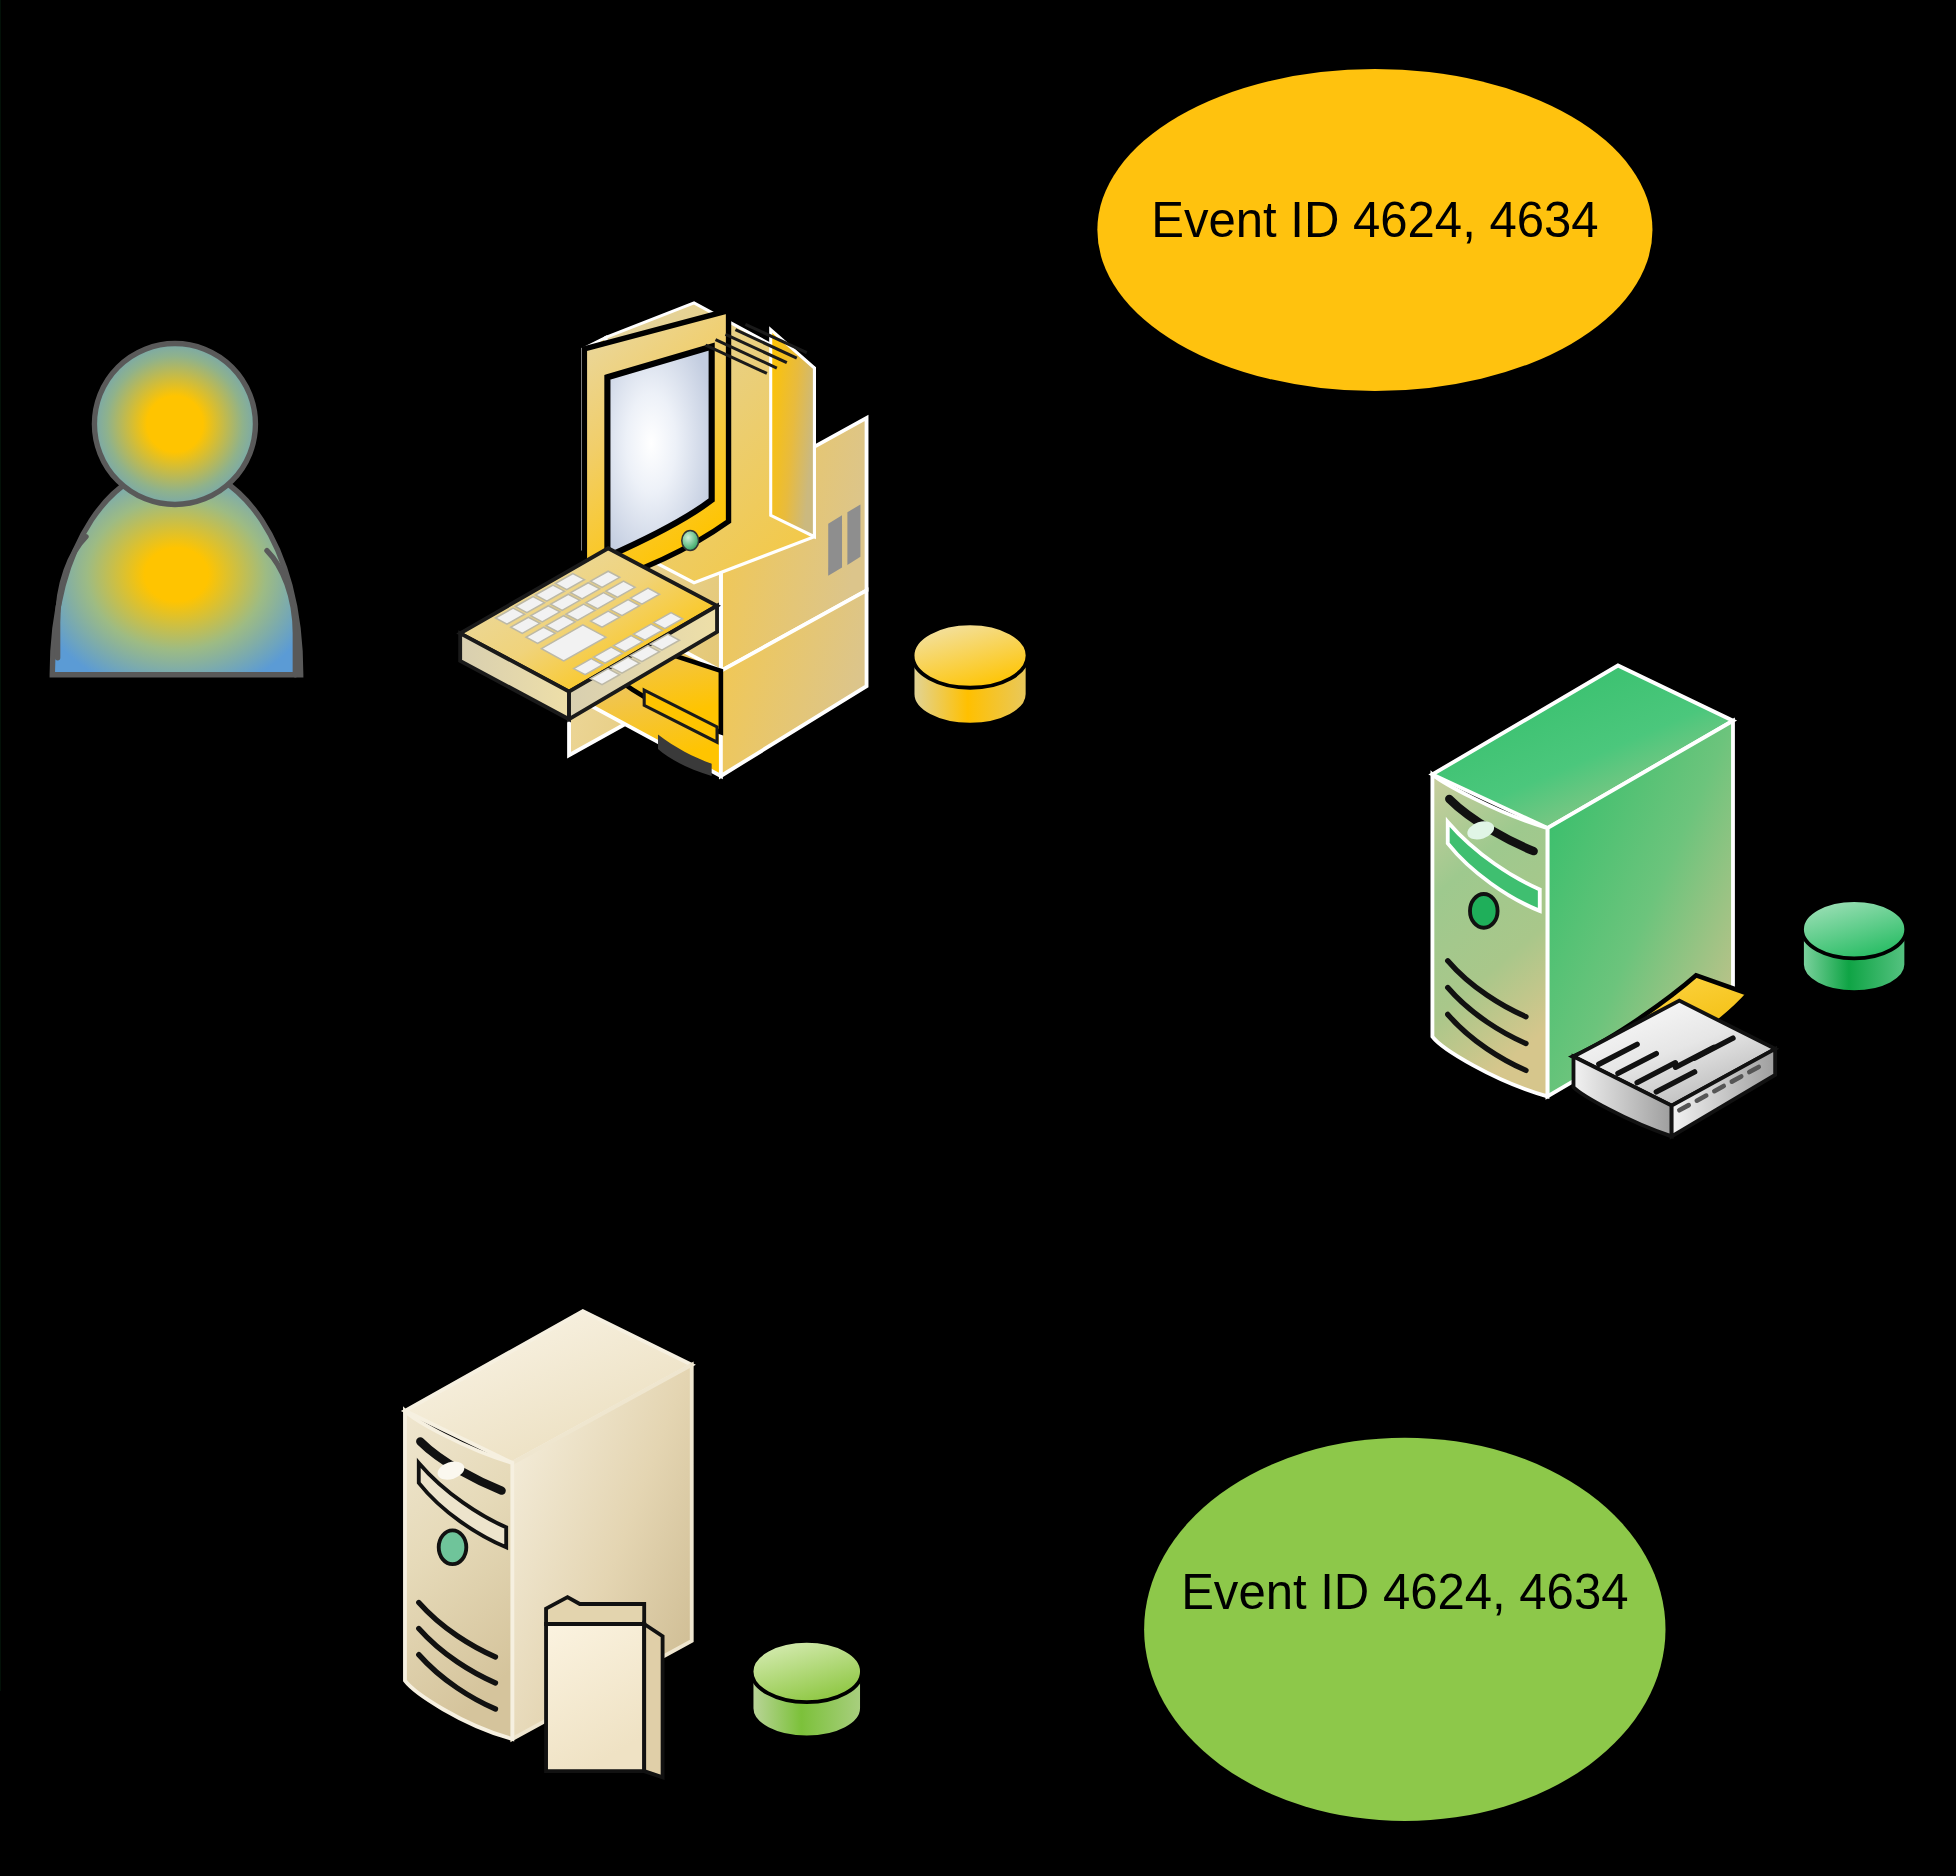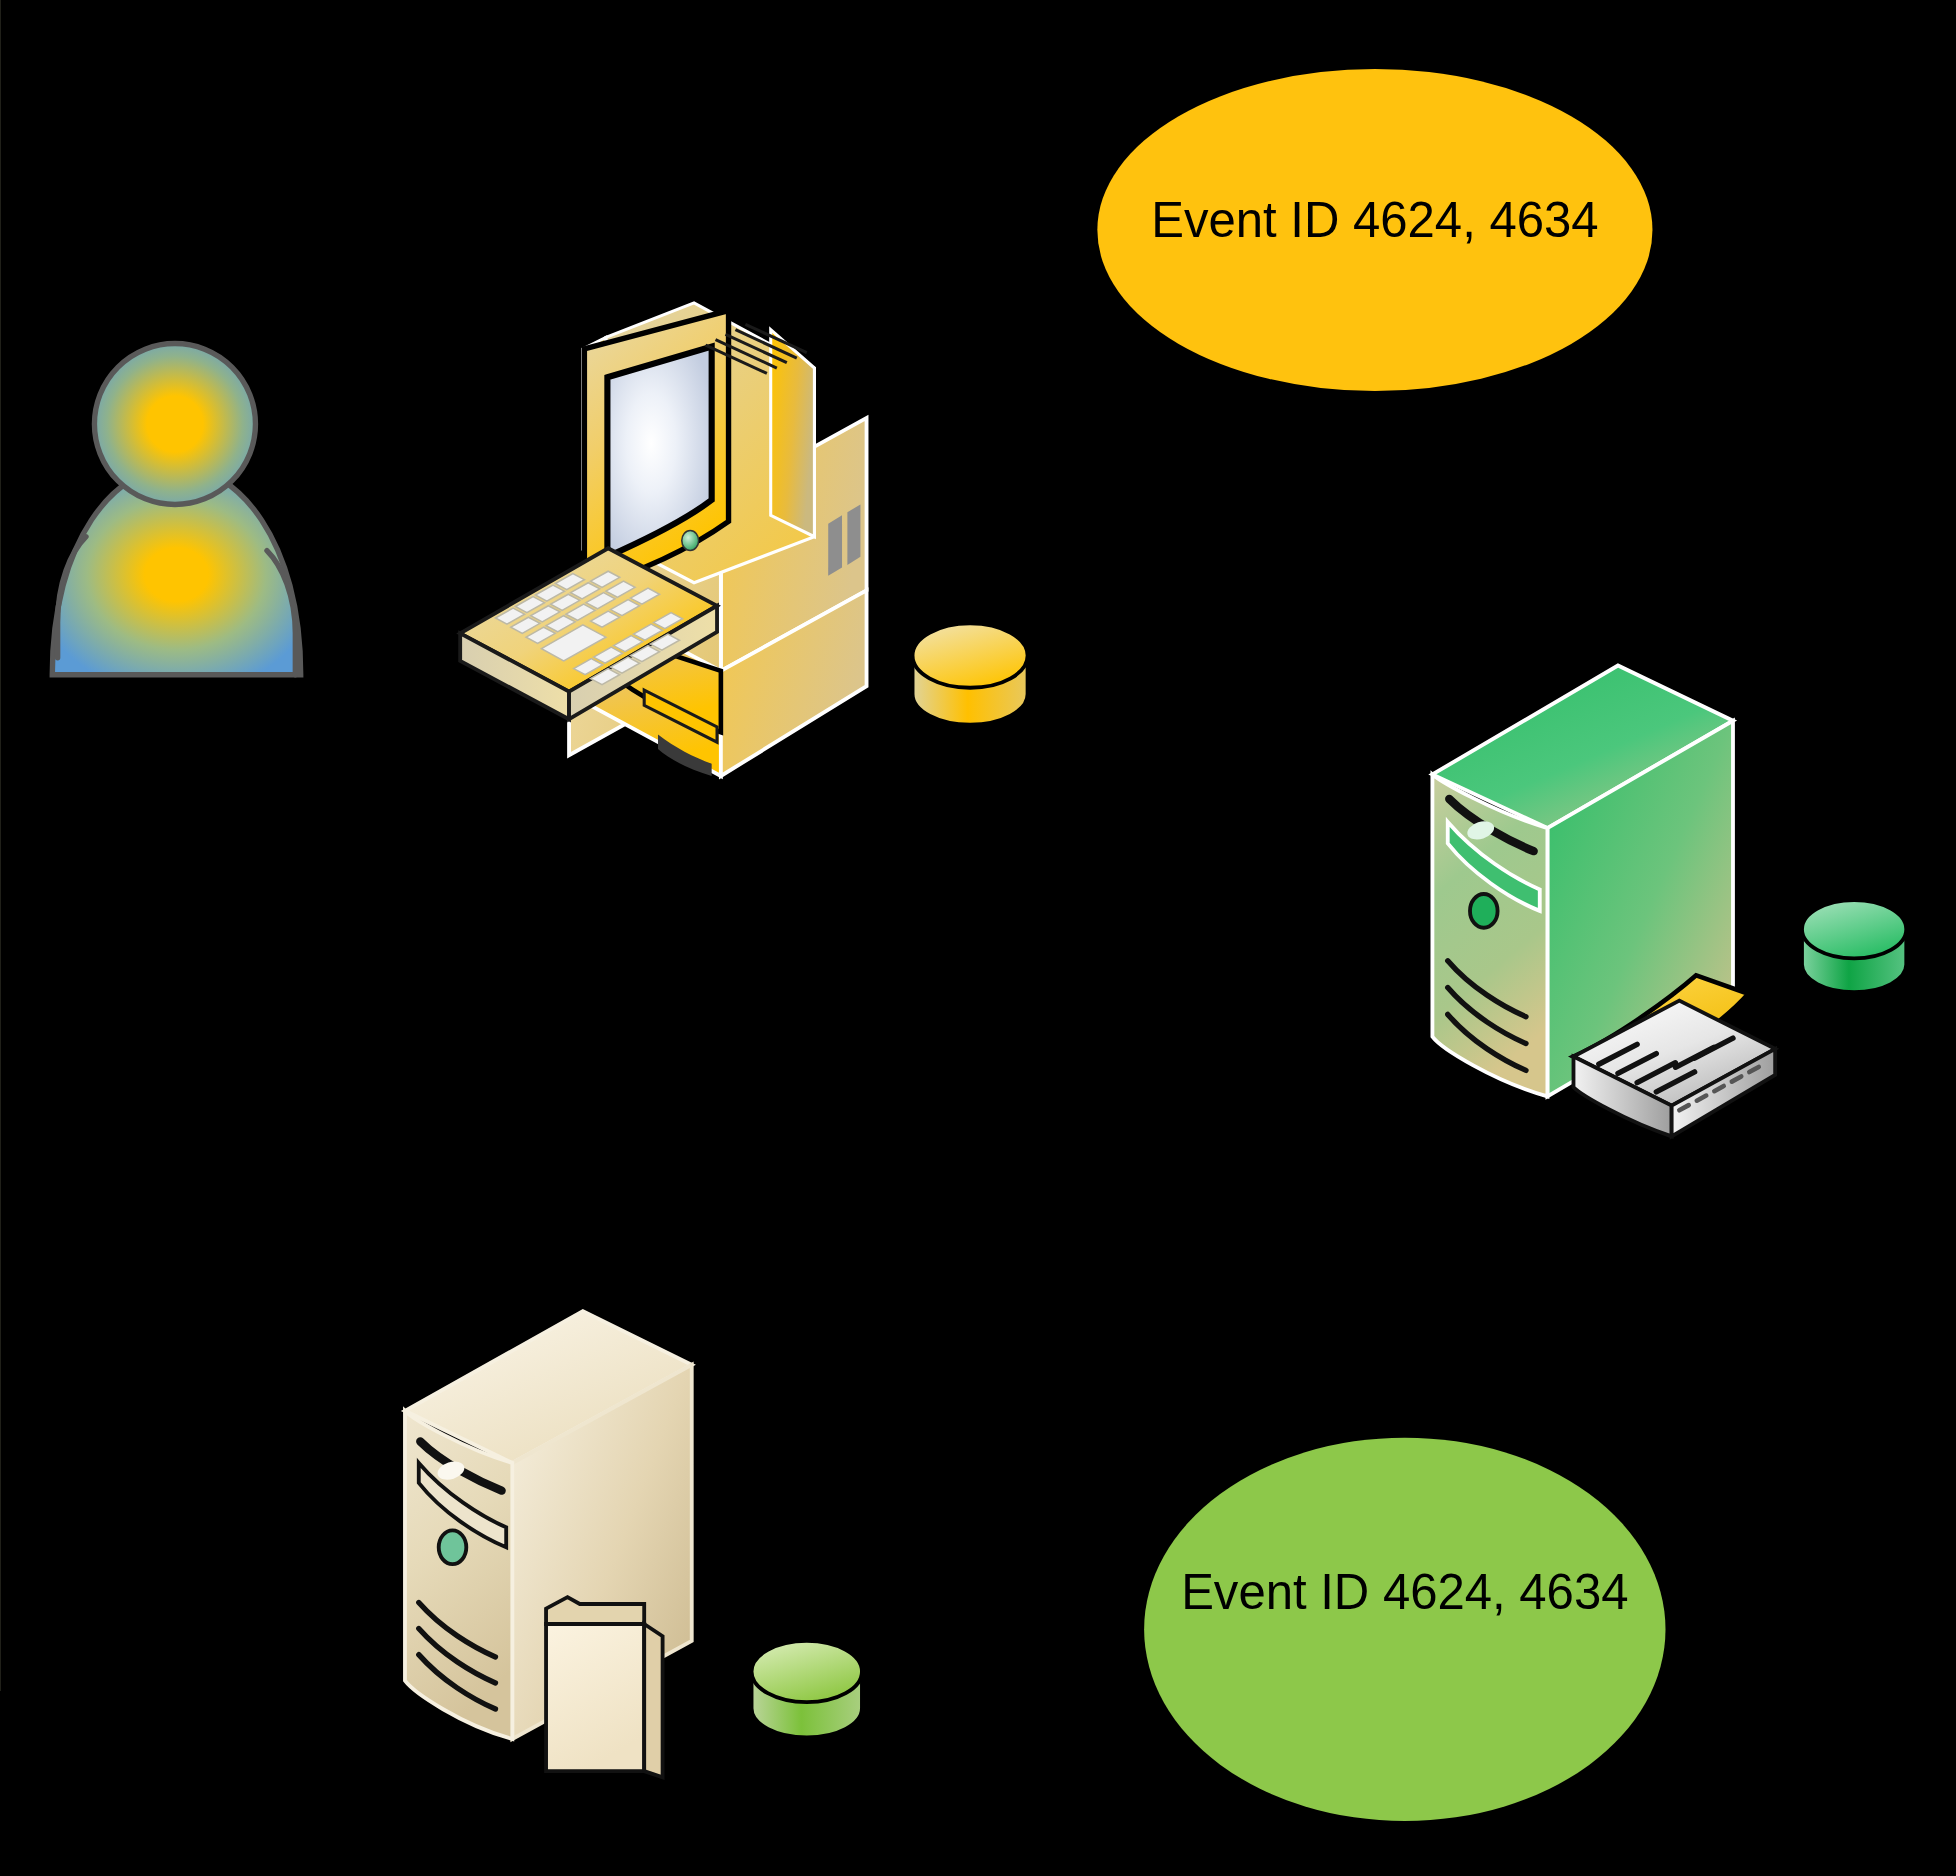--- a/index.html
+++ b/index.html
@@ -10,21 +10,21 @@
   body {
     width: 1957px;
     height: 1877px;
     overflow: hidden;
     font-family: "Liberation Sans", sans-serif;
   }
   #diagram-root {
     position: relative;
     width: 1957px;
     height: 1691px;
-    background: #fef9c3;
+    background: #15803d;
   }
   #diagram-svg {
     position: absolute;
     top: 0; left: 0;
     width: 1957px;
     height: 1877px;
     display: block;
   }
   .callout-text {
     font-family: "Liberation Sans", sans-serif;

